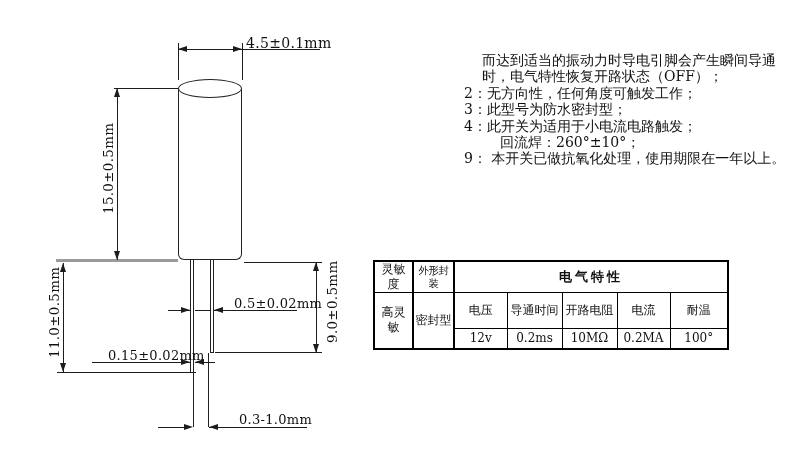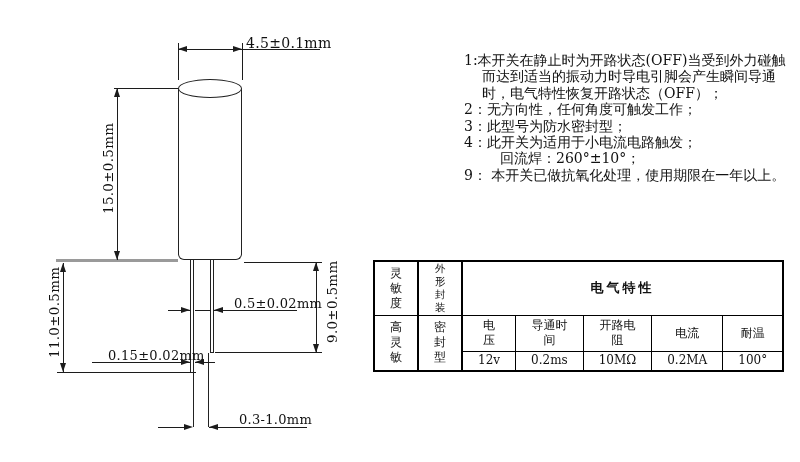--- a/index.html
+++ b/index.html
@@ -28,21 +28,21 @@
 
   
   .notes { position:absolute; left:464px; top:52px; width:336px; font-size:14px; line-height:16.4px; }
   .notes .nline { white-space:nowrap; }
   .notes .ind1 { margin-left:18px; }
   .notes .ind2 { margin-left:36px; }
 
   
   .spec-table { position:absolute; left:373px; top:260px; border-collapse:collapse; table-layout:fixed; }
   .spec-table td { border:1px solid #000; text-align:center; vertical-align:middle;
-                   font-size:12px; padding:0 15px; line-height:1.25; overflow:hidden;margin-top:24px; }
+                   font-size:12px; padding:0 1px; line-height:1.25; overflow:hidden;margin-top:24px; }
   .spec-table { border:2px solid #000; }
   .spec-table td.thickv { border-left:2px solid #000; border-right:2px solid #000; }
   .spec-table td.title-cell { font-size:13px; font-weight:bold; letter-spacing:3px; }
   .spec-table td.small { font-size:10.5px; letter-spacing:-.5px; }
   .r1 td { height:23px; }
   .r2 td { height:36px; }
   .r3 td { height:20px; }
 </style>
 </head>
 <body>
@@ -96,21 +96,20 @@
   <div class="ln" style="left:195px; top:362px; width:20px; height:1px;"></div>
 
   <div class="ln" style="left:158px; top:427px; width:26px; height:1px;"></div>
   <div class="ar ar-r" style="left:184px; top:424px;"></div>
   <div class="ar ar-l" style="left:209px; top:424px;"></div>
   <div class="ln" style="left:209px; top:427px; width:98px; height:1px;"></div>
   <div class="dim-text" style="left:239px; top:412px;">0.3-1.0mm</div>
 </div>
 
 <div class="notes">
-  <div class="nline">1:本开关在静止时为开路状态(OFF)当受到外力碰触</div>
   <div class="nline ind1">而达到适当的振动力时导电引脚会产生瞬间导通</div>
   <div class="nline ind1">时，电气特性恢复开路状态（OFF）；</div>
   <div class="nline">2：无方向性，任何角度可触发工作；</div>
   <div class="nline">3：此型号为防水密封型；</div>
   <div class="nline">4：此开关为适用于小电流电路触发；</div>
   <div class="nline ind2">回流焊：260°±10°；</div>
   <div class="nline">9： 本开关已做抗氧化处理，使用期限在一年以上。</div>
 </div>
 
 <table class="spec-table">

